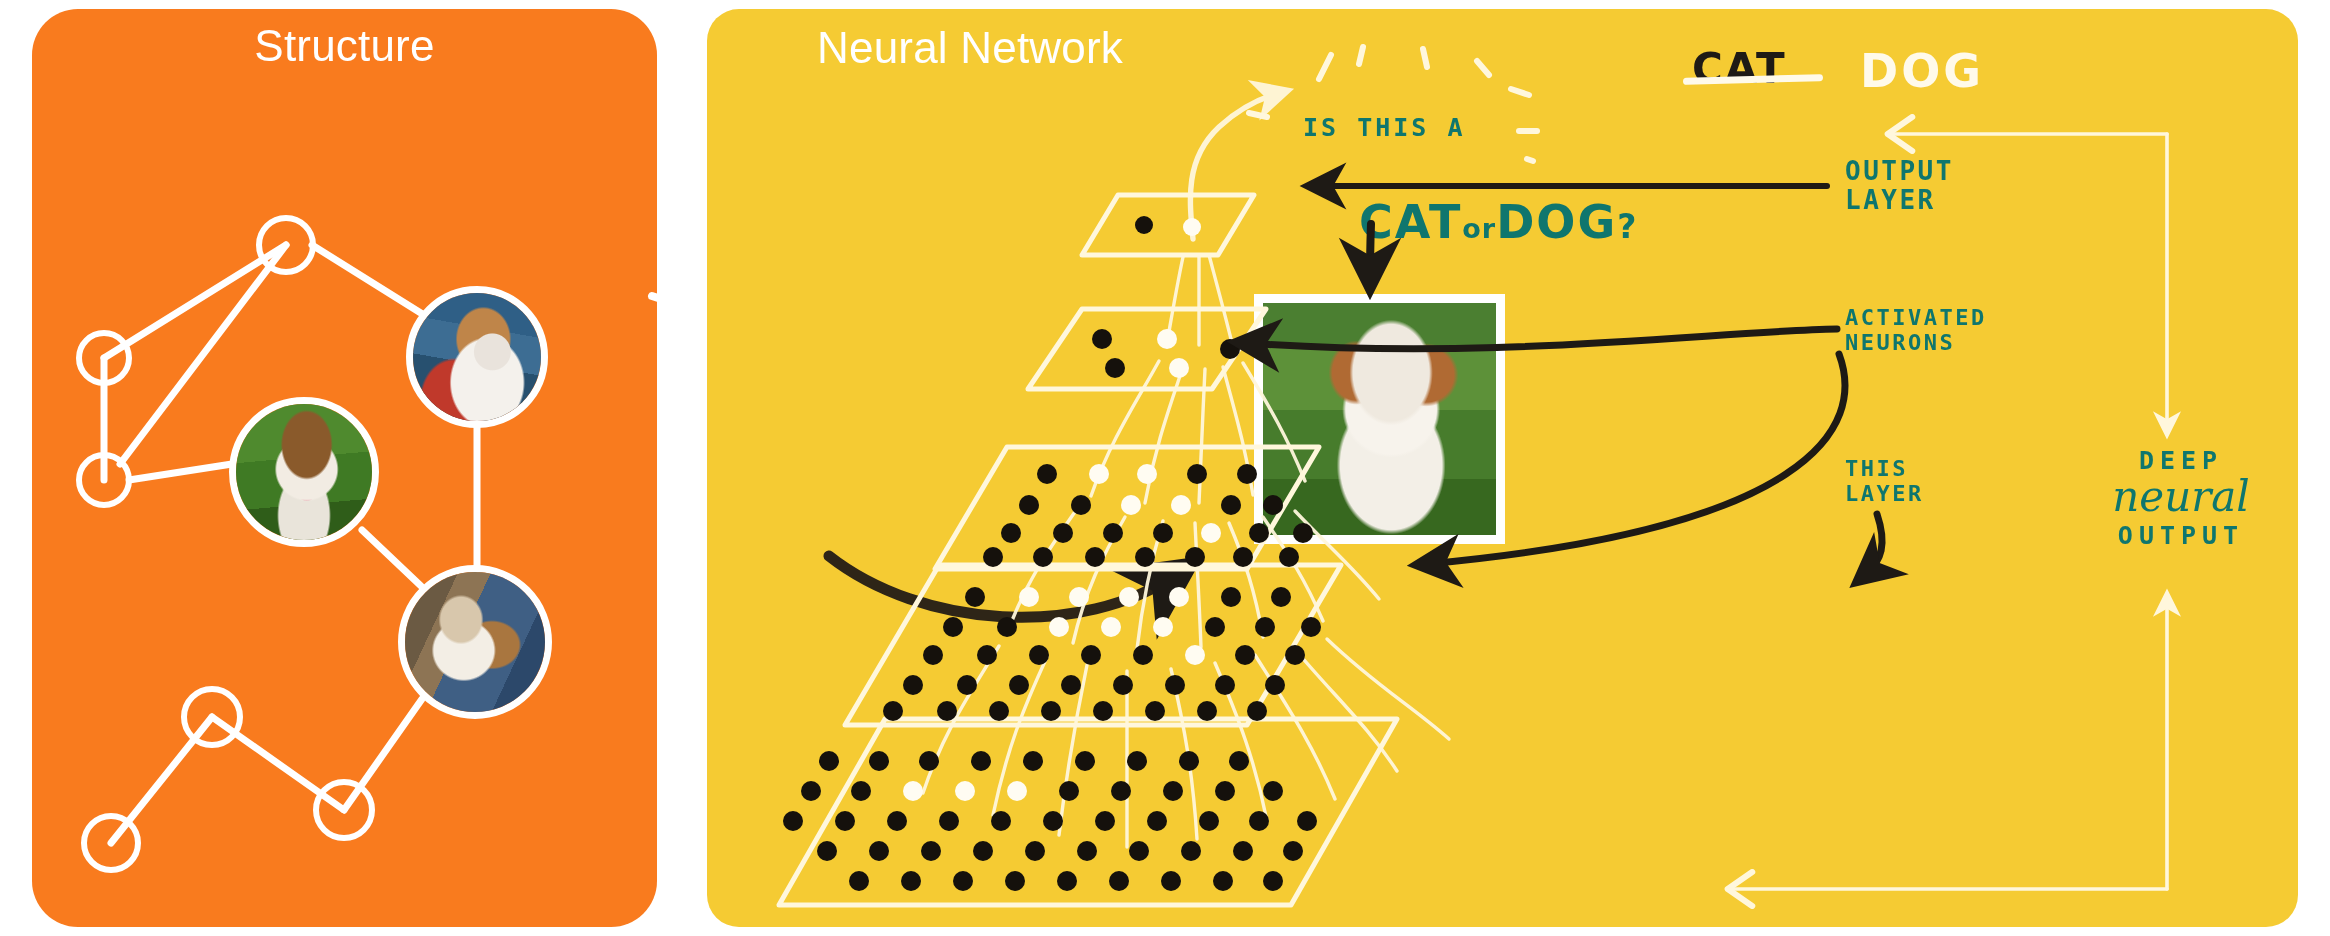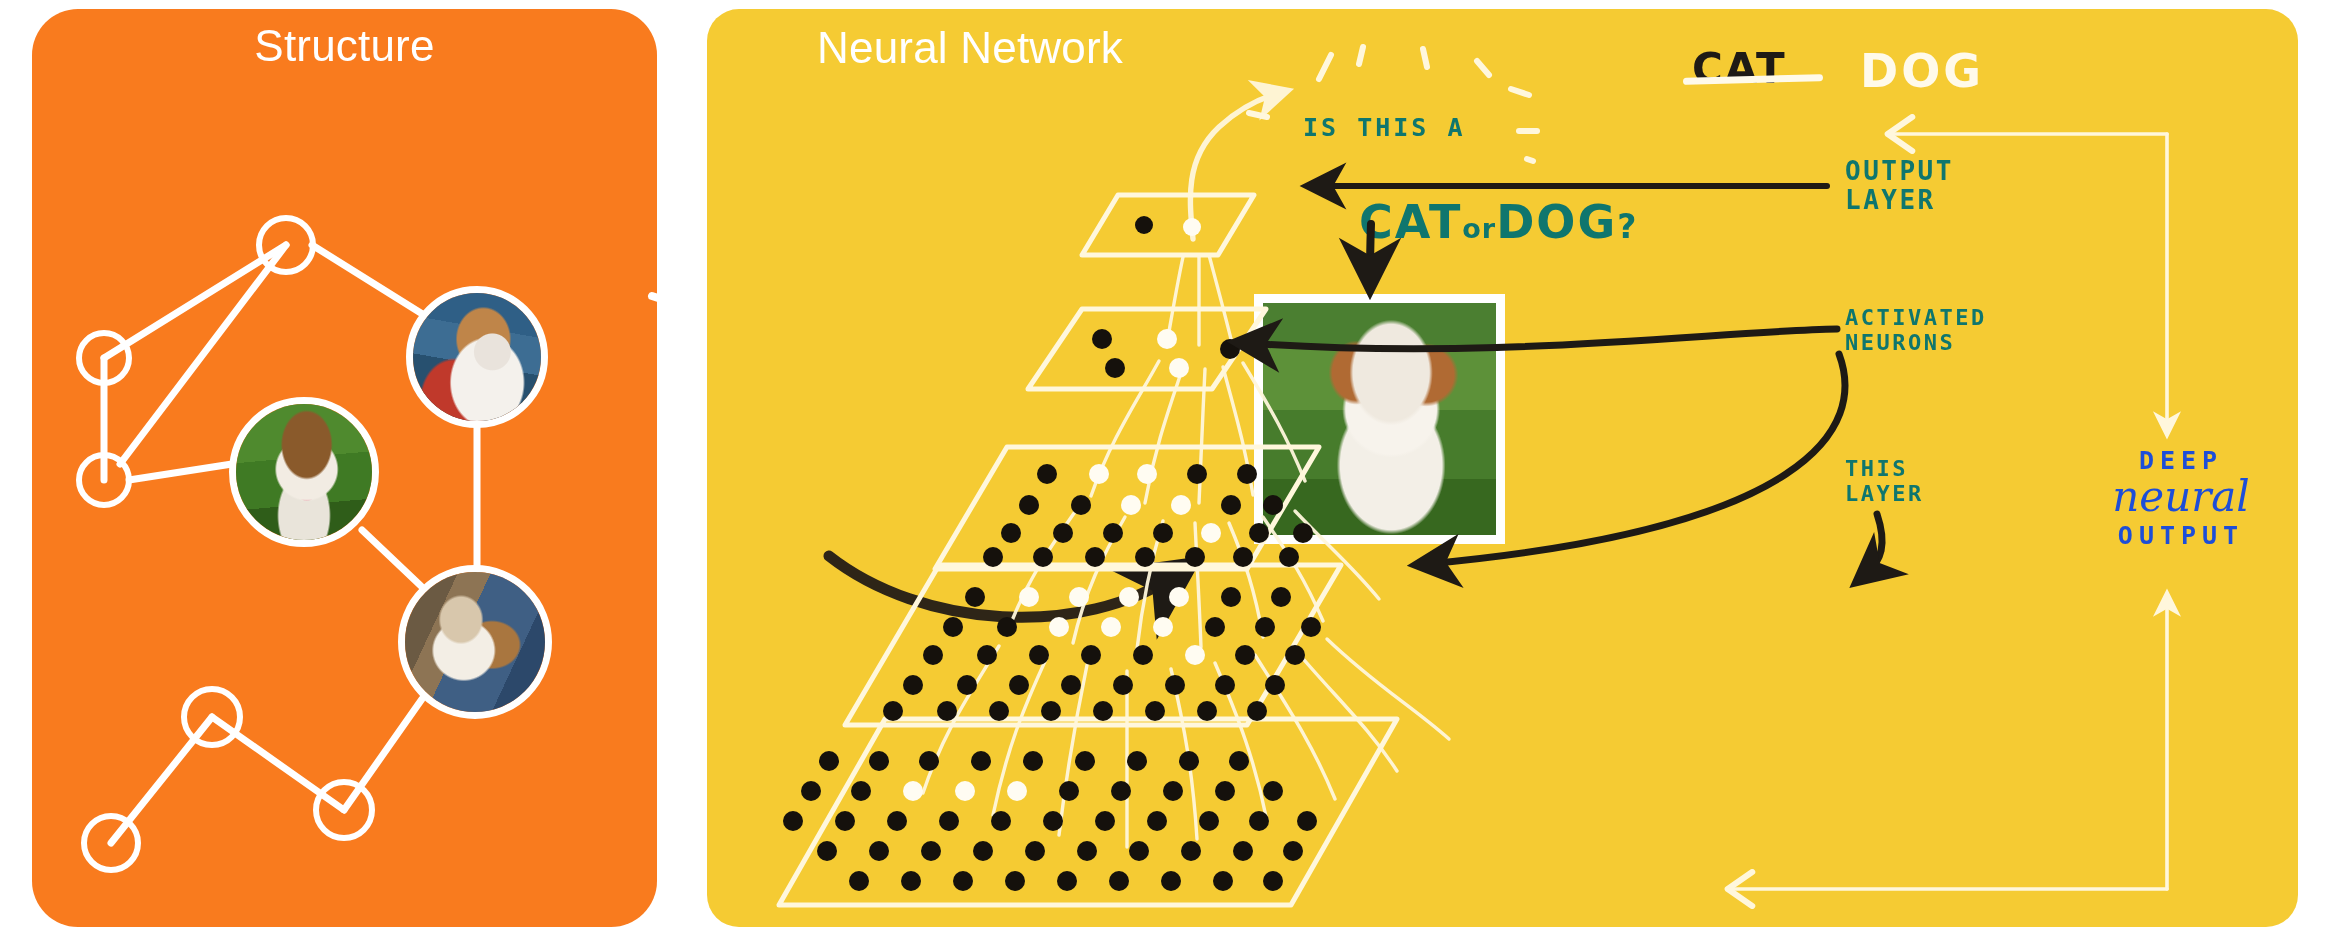--- a/index.html
+++ b/index.html
@@ -108,21 +108,21 @@
   }
   #verdict-dog{
     position:absolute;left:168px;top:0;font-size:46px;letter-spacing:3px;color:#FFFAEA;
     font-family:"DejaVu Sans","Liberation Sans",sans-serif;font-weight:700;
   }
 
   #label-output{left:1138px;top:148px;font-size:26px;}
   #label-activated{left:1138px;top:297px;font-size:22px;}
   #label-input{left:1138px;top:448px;font-size:22px;}
 
-  #deep-nn{position:absolute;left:1354px;top:437px;width:240px;text-align:center;color:#1d4ed8;}
+  #deep-nn{position:absolute;left:1354px;top:437px;width:240px;text-align:center;color:#0f766e;}
   #deep-nn .deep,#deep-nn .netw{
     display:block;font-family:"DejaVu Sans Mono","Liberation Mono",monospace;
     font-weight:700;letter-spacing:6px;font-size:25px;
   }
   #deep-nn .neural{
     display:block;font-family:"DejaVu Serif","Liberation Serif",serif;
     font-style:italic;font-size:42px;letter-spacing:0px;line-height:1.0;margin:1px 0 3px 0;
   }
 </style>
 </head>

